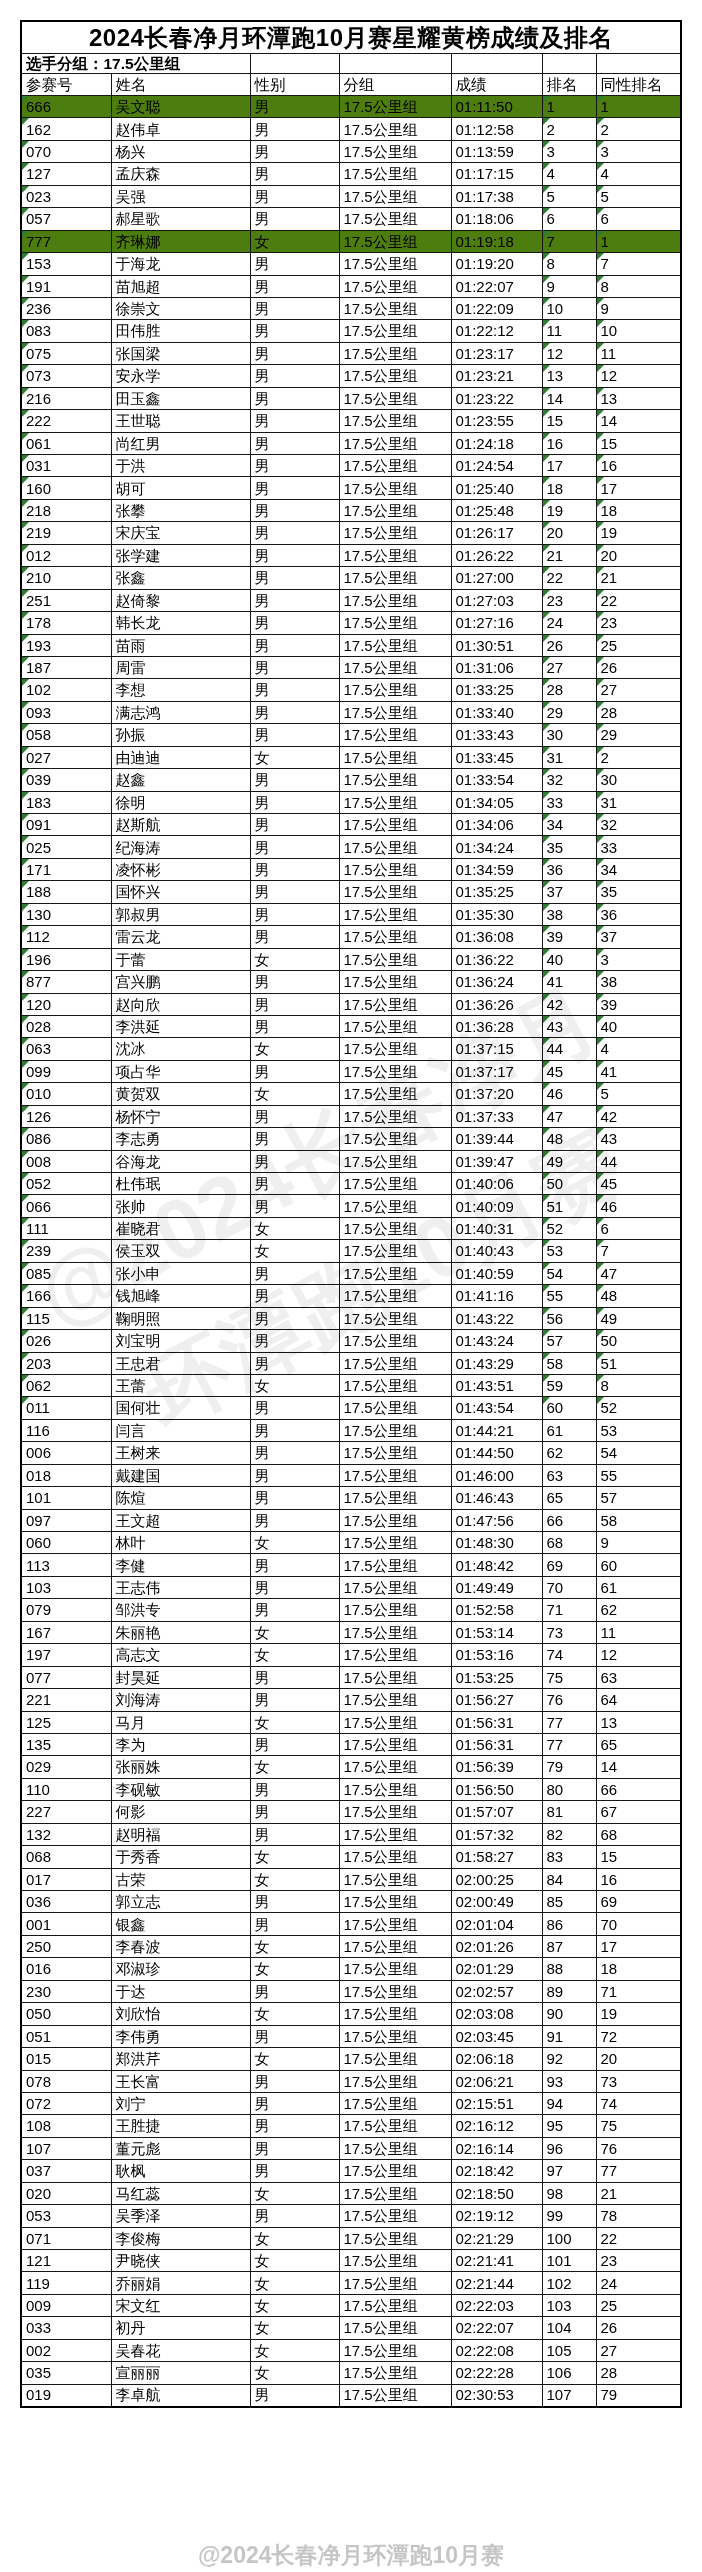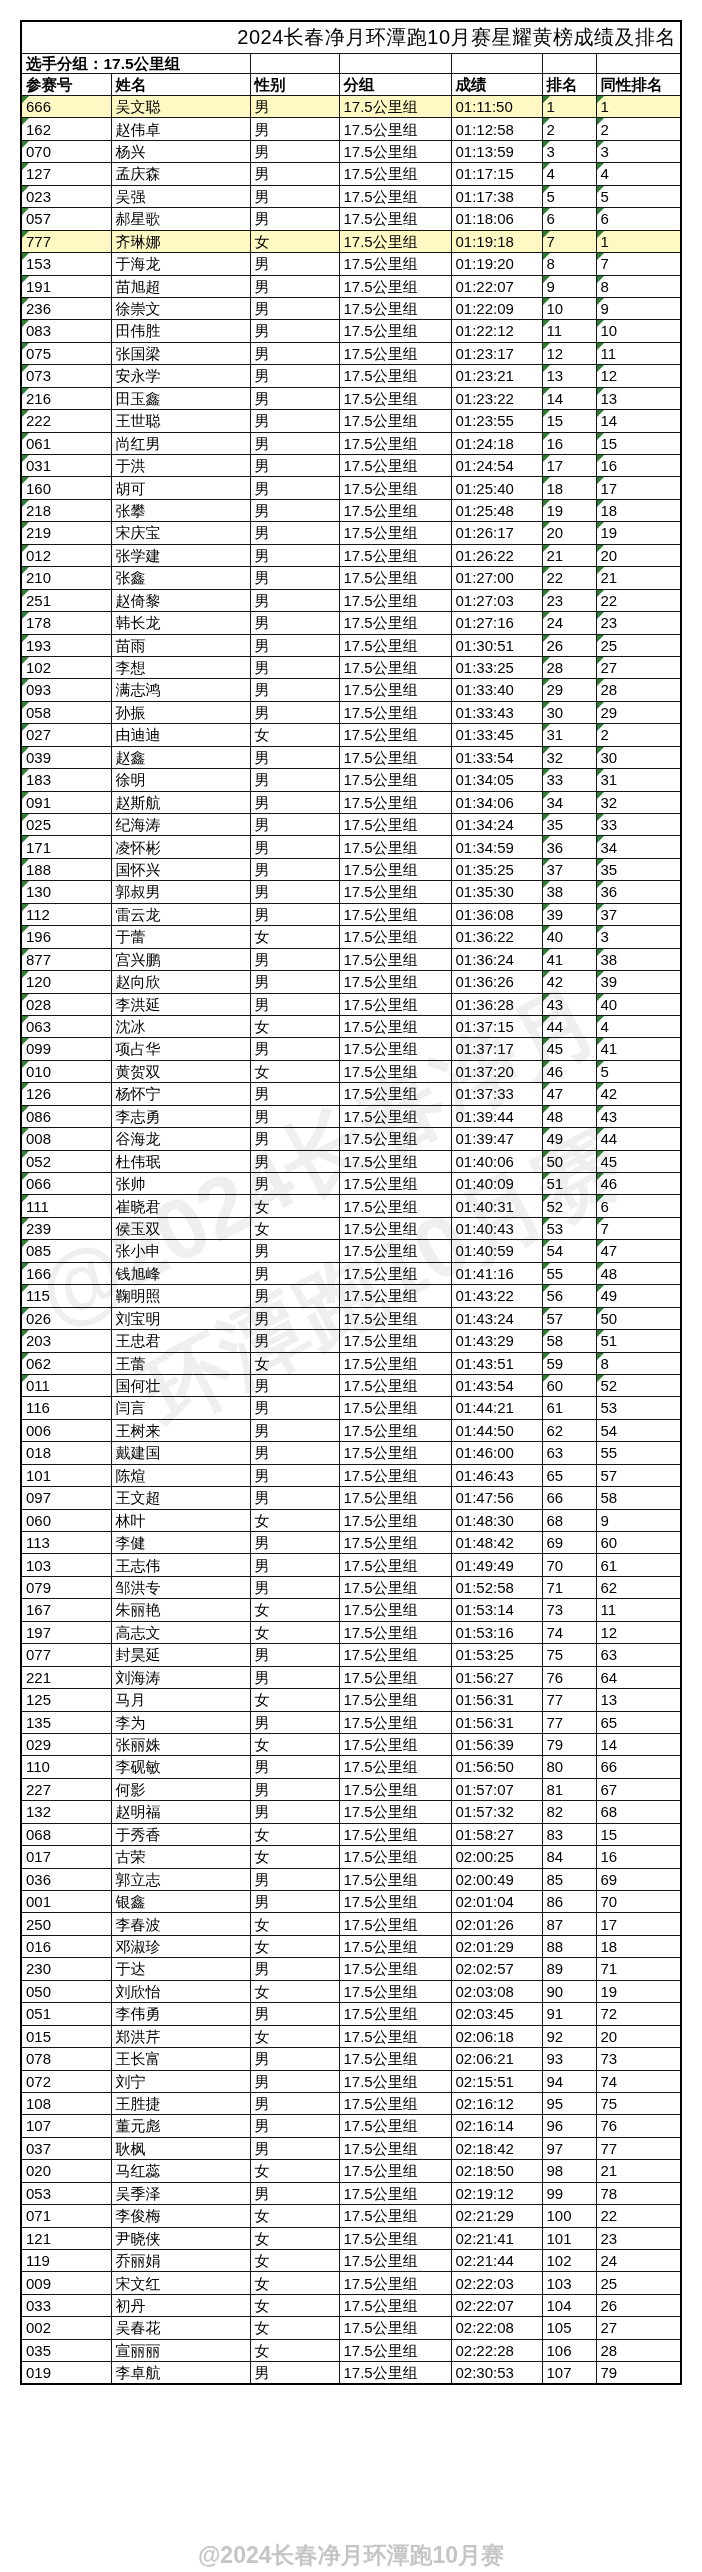--- a/index.html
+++ b/index.html
@@ -8,26 +8,26 @@
     font-family:"Liberation Sans","DejaVu Sans",sans-serif;color:#000;
     overflow:hidden;
   }
   .sheet{position:absolute;left:20px;top:20px;}
   table{border-collapse:collapse;table-layout:fixed;width:662px;border:2.5px solid #000;}
   th,td{
     border:1.5px solid #161616;padding:0 4px;text-align:left;vertical-align:middle;
     font-size:15px;line-height:1.15;white-space:nowrap;overflow:hidden;position:relative;
   }
   tr.title-row td{
-    text-align:right;font-weight:normal;font-size:20px;height:31px;letter-spacing:0.5px;
+    text-align:center;font-weight:bold;font-size:24px;height:31px;letter-spacing:0.5px;
   }
   tr.filter-row td{height:19px;font-size:15.5px;font-weight:bold;}
-  tr.header-row th{height:21px;font-weight:bold;font-size:15.5px;}
+  tr.header-row th{height:21px;font-weight:normal;font-size:15.5px;}
   tr.data{height:22.45px;}
-  tr.hl td{background:#fef9c3;}
+  tr.hl td{background:#4d7c0f;}
   .corner{
     position:absolute;top:0;left:0;width:0;height:0;
     border-top:7px solid #2e7d32;border-right:7px solid transparent;
   }
   .wm-center{
     position:absolute;left:30px;top:1080px;width:640px;
     transform:rotate(-28deg);transform-origin:center;
     font-size:86px;font-weight:bold;text-align:center;line-height:1.6;
     color:#000;opacity:0.06;pointer-events:none;word-break:break-all;
   }
@@ -290,20 +290,29 @@
         <tr class="data">
           <td><span class="corner"></span>193</td>
           <td>苗雨</td>
           <td>男</td>
           <td>17.5公里组</td>
           <td>01:30:51</td>
           <td><span class="corner"></span>26</td>
           <td><span class="corner"></span>25</td>
         </tr>
         <tr class="data">
+          <td><span class="corner"></span>187</td>
+          <td>周雷</td>
+          <td>男</td>
+          <td>17.5公里组</td>
+          <td>01:31:06</td>
+          <td><span class="corner"></span>27</td>
+          <td><span class="corner"></span>26</td>
+        </tr>
+        <tr class="data">
           <td><span class="corner"></span>102</td>
           <td>李想</td>
           <td>男</td>
           <td>17.5公里组</td>
           <td>01:33:25</td>
           <td><span class="corner"></span>28</td>
           <td><span class="corner"></span>27</td>
         </tr>
         <tr class="data">
           <td><span class="corner"></span>093</td>

